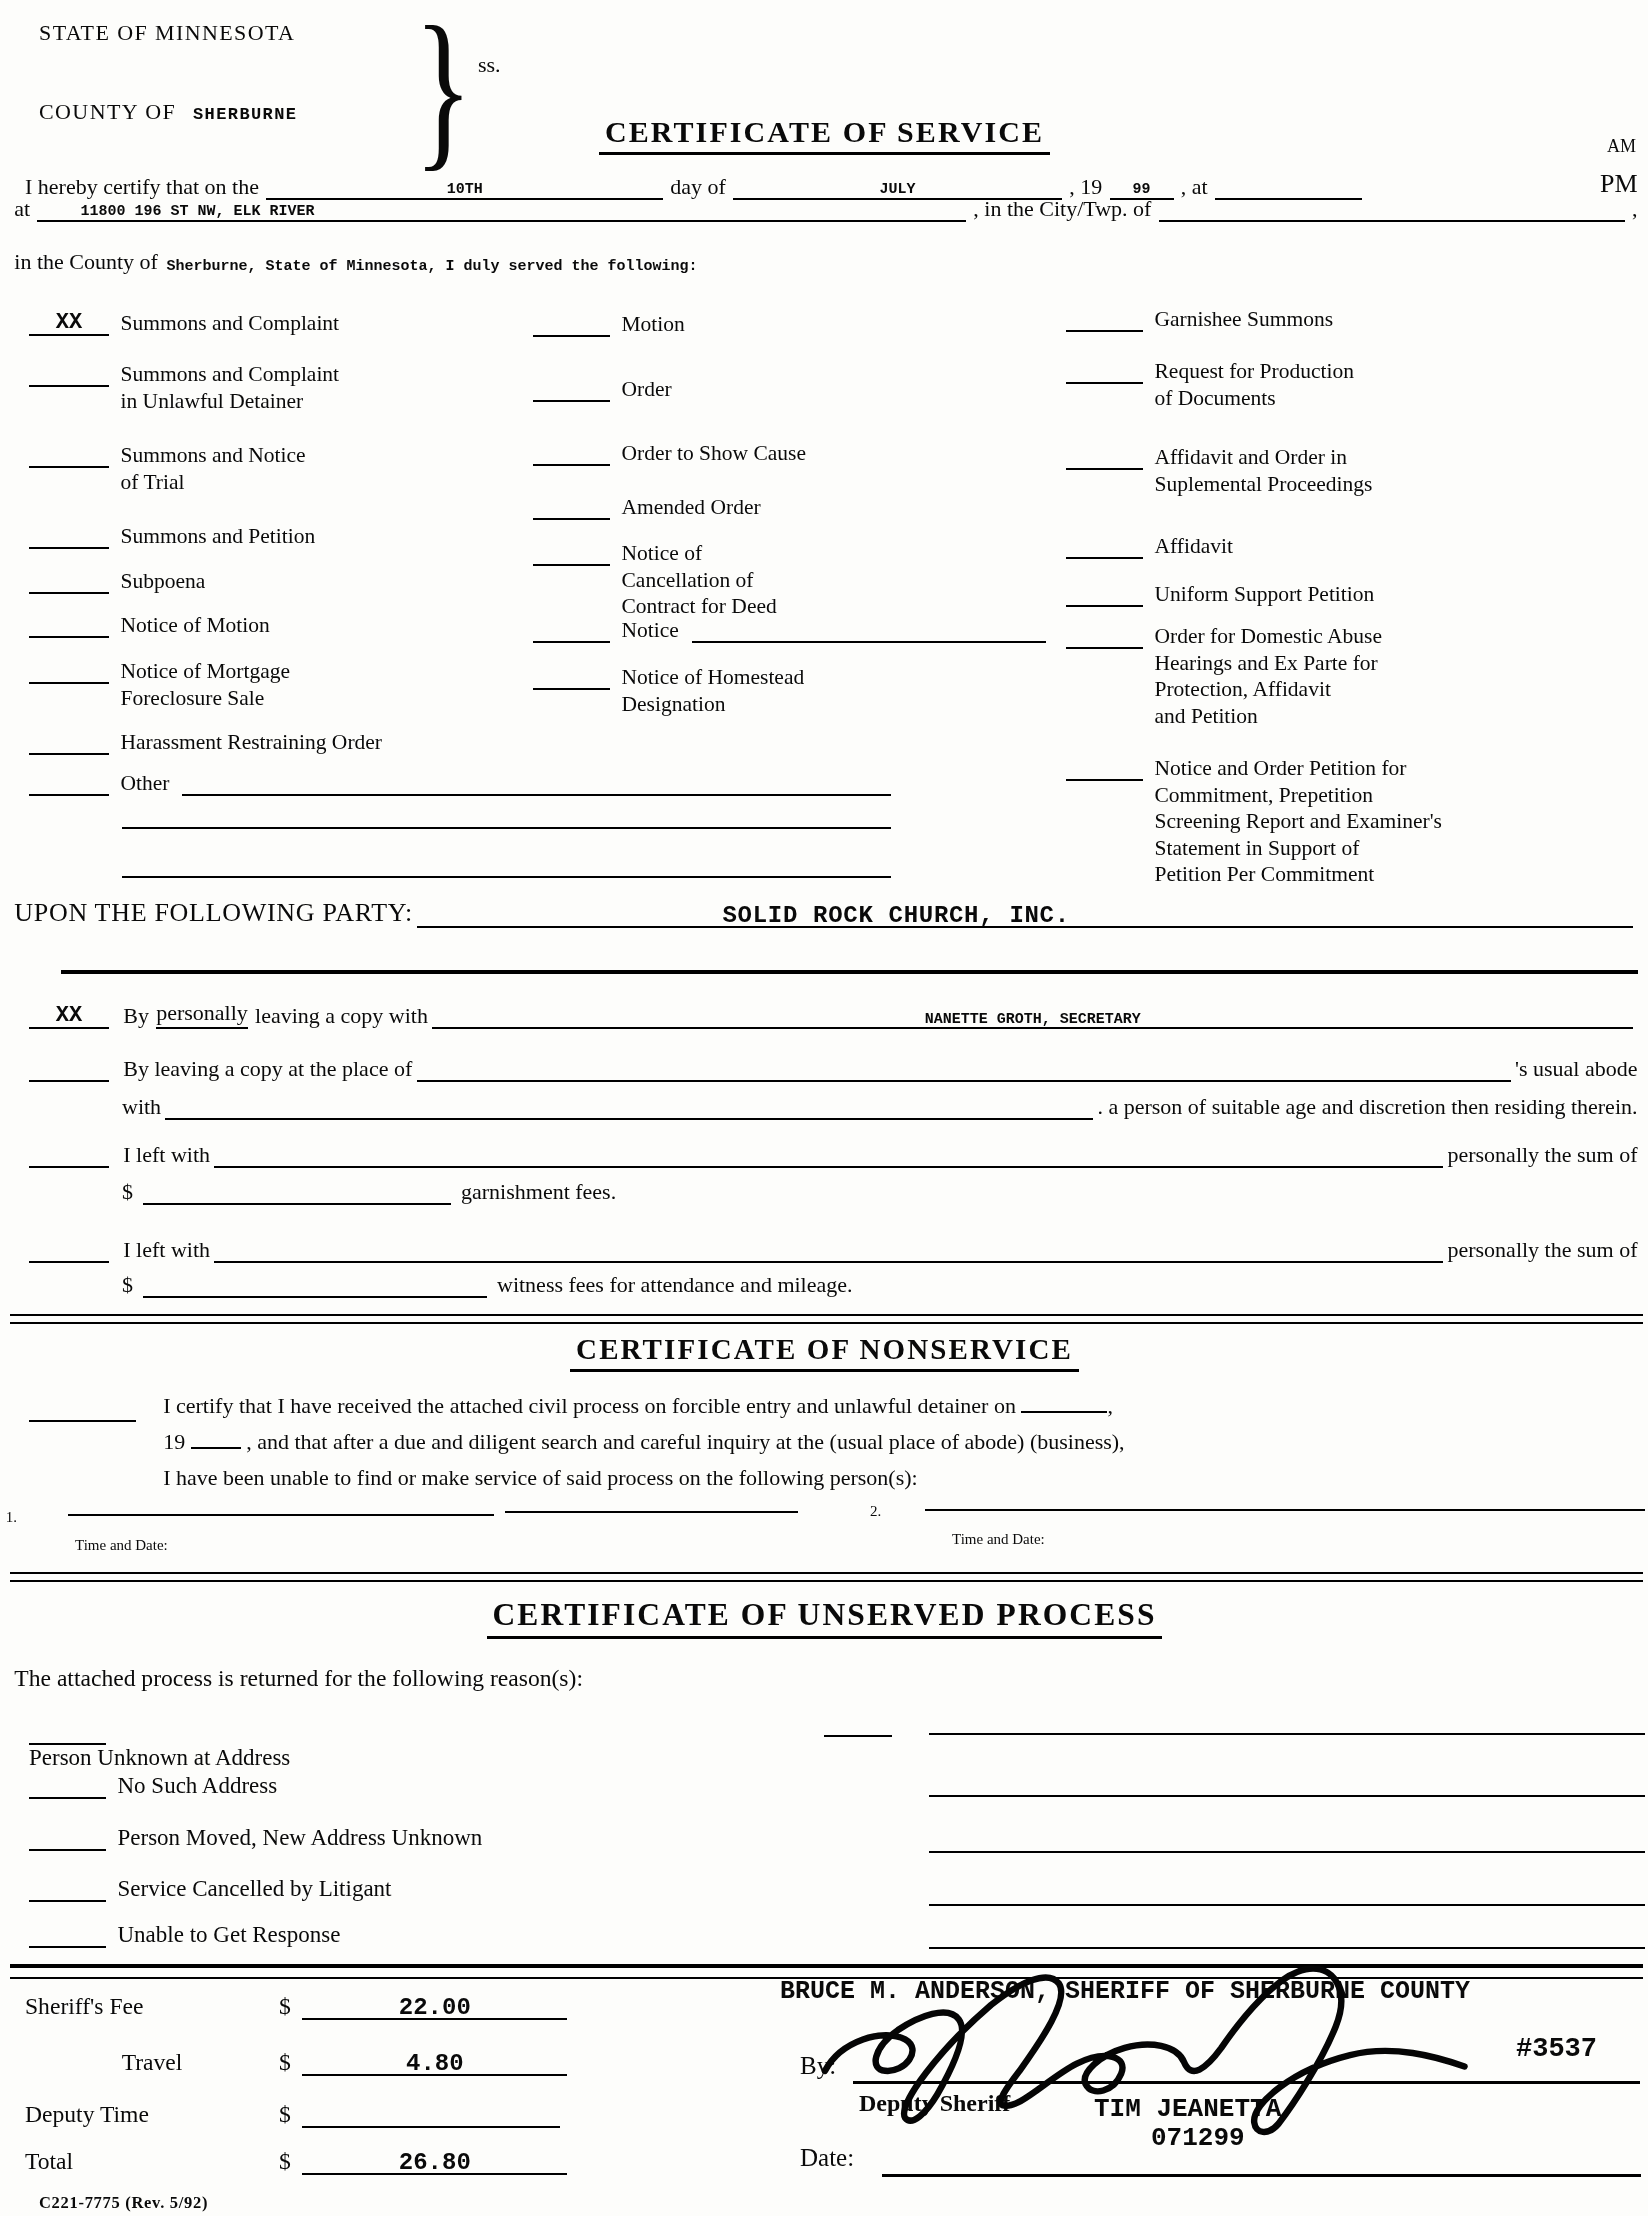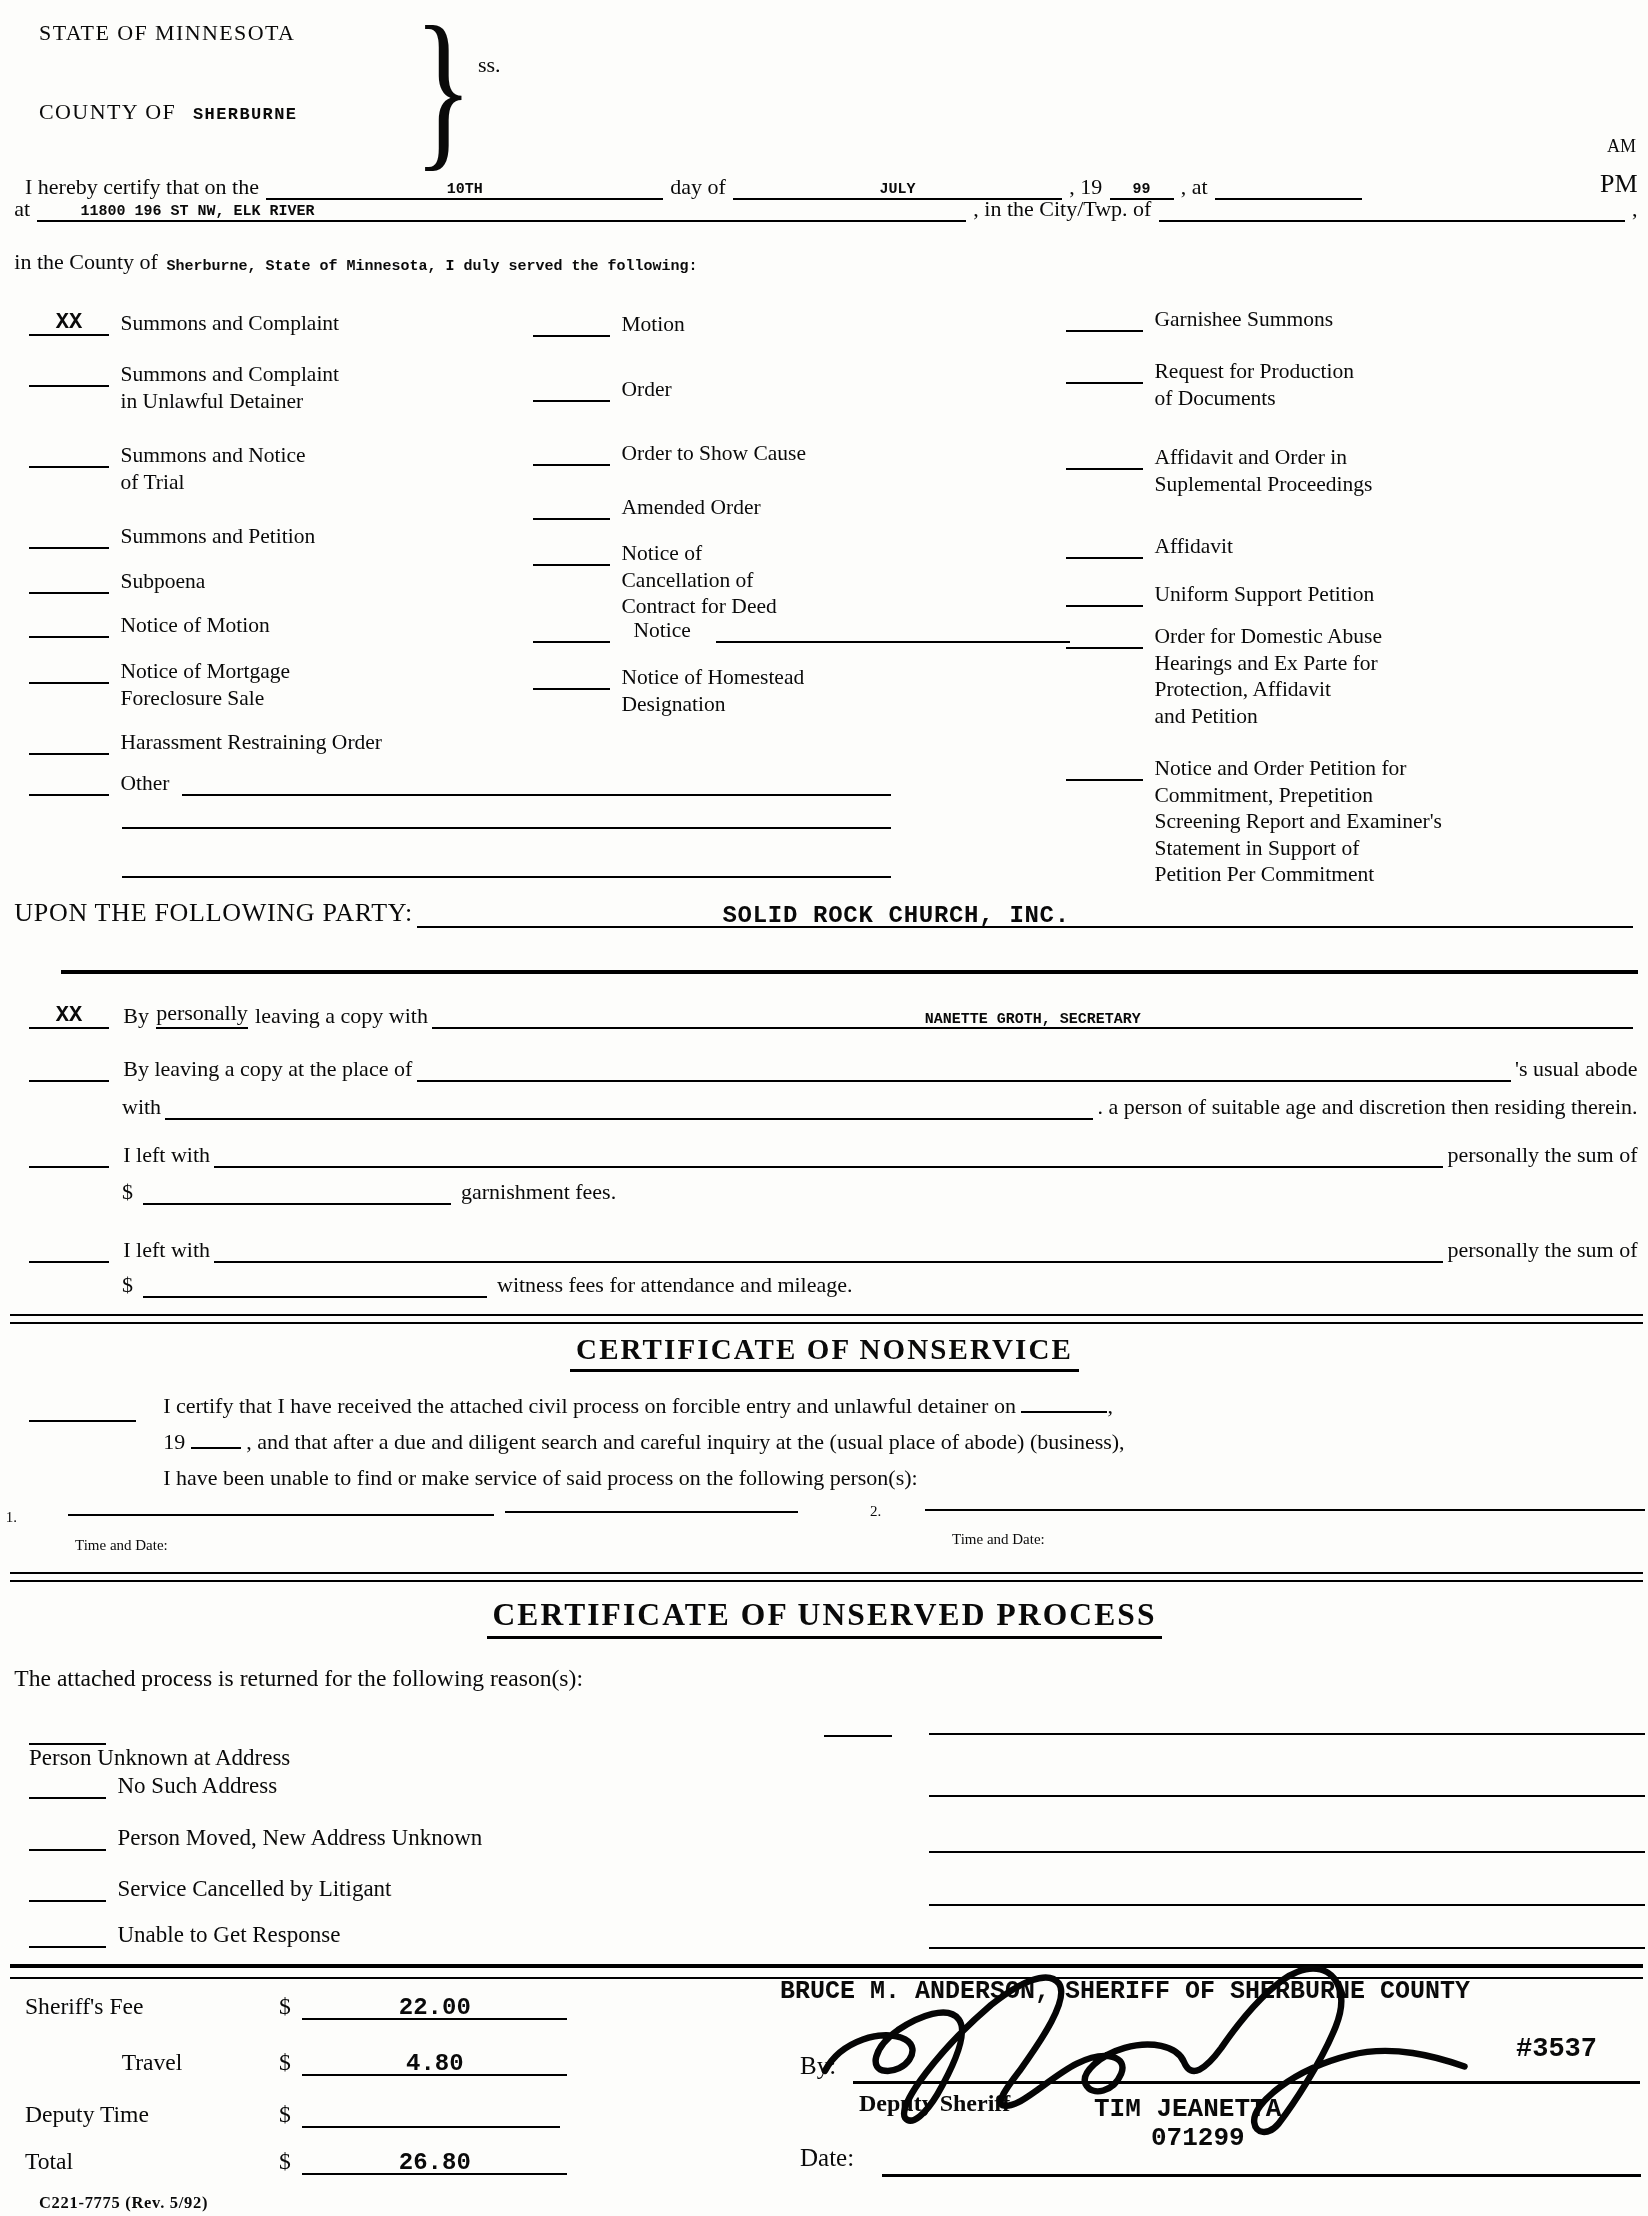--- a/index.html
+++ b/index.html
@@ -38,20 +38,23 @@
 <div class="page">
 
   <div class="abs serif" style="left:39px;top:20px;font-size:22px;letter-spacing:1.4px;">STATE OF MINNESOTA</div>
   <div class="abs" style="left:39px;top:99px;font-size:22px;letter-spacing:1.4px;">
     <span>COUNTY OF</span>
     <span class="typed" style="font-size:17px;margin-left:10px;">SHERBURNE</span>
   </div>
   <div class="abs serif" style="left:414px;top:-14.3px;font-size:122px;transform:scaleY(1.45);transform-origin:top;">}</div>
   <div class="abs serif" style="left:478px;top:52px;font-size:22px;">ss.</div>
 
+  <div class="abs center" style="top:115px;">
+    <span class="title">CERTIFICATE OF SERVICE</span>
+  </div>
   <div class="abs serif" style="right:13px;top:136px;font-size:18px;text-align:right;">AM</div>
   <div class="abs serif" style="right:11.5px;top:169px;font-size:26px;text-align:right;">PM</div>
 
   <div class="row t31" style="left:25px;top:172px;right:125px;">
     <span>I hereby certify that on the</span>
     <span class="blank" style="width:397px;margin:0 7.2px;"><span class="fill typed t33">10TH</span></span>
     <span>day of</span>
     <span class="blank" style="width:329px;margin:0 7.2px;"><span class="fill typed t33">JULY</span></span>
     <span>, 19</span>
     <span class="blank" style="width:64px;margin:0 7.2px;"><span class="fill typed t33">99</span></span>
@@ -130,21 +133,21 @@
   <div class="doc-item" style="left:533px;top:494px;">
     <span class="tick small"></span>
     <span class="doc-label">Amended Order</span>
   </div>
   <div class="doc-item" style="left:533px;top:540px;">
     <span class="tick small"></span>
     <span class="doc-label">Notice of
 Cancellation of
 Contract for Deed</span>
   </div>
-  <div class="doc-item" style="left:533px;top:617px;width:530px;gap:12px;">
+  <div class="doc-item" style="left:533px;top:617px;width:530px;">
     <span class="tick small"></span>
     <span class="doc-label">Notice</span>
     <span class="tail" style="width:354px;"></span>
   </div>
   <div class="doc-item" style="left:533px;top:664px;">
     <span class="tick small"></span>
     <span class="doc-label">Notice of Homestead
 Designation</span>
   </div>
 

